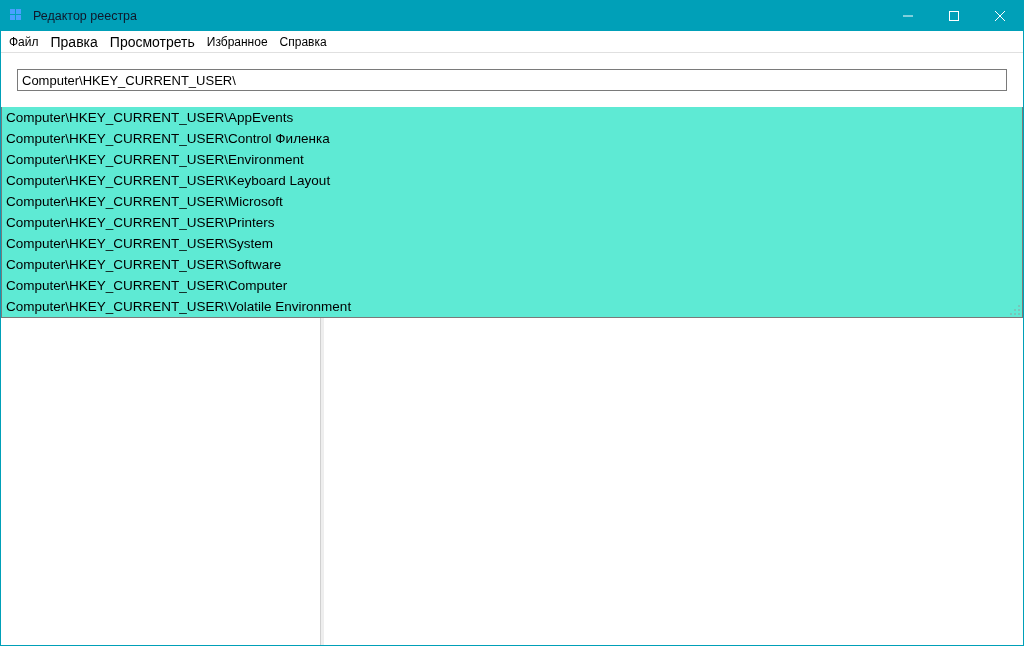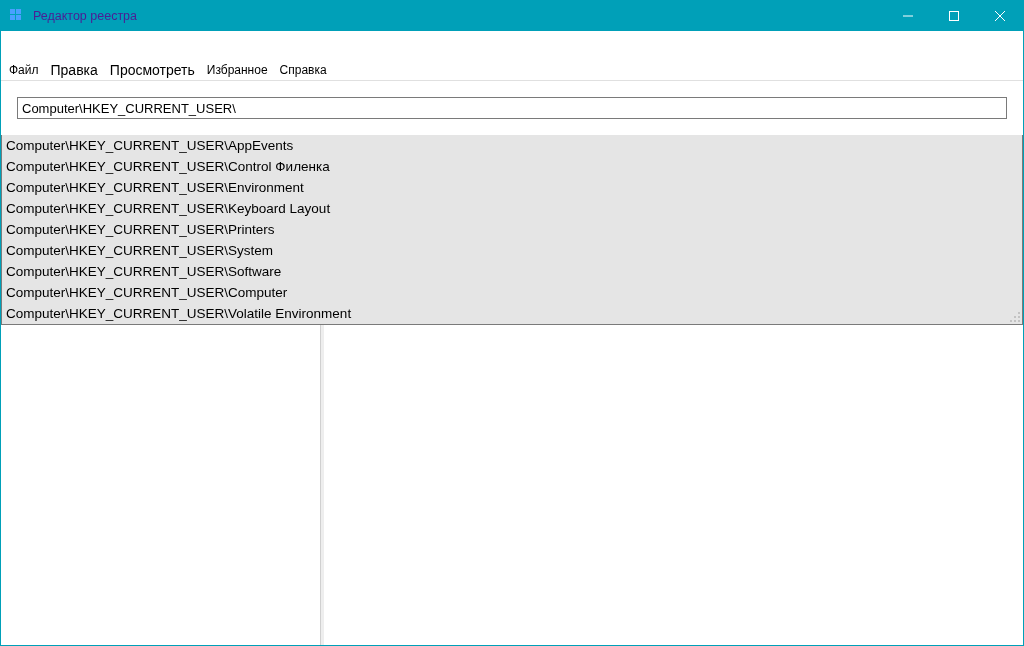--- a/index.html
+++ b/index.html
@@ -20,21 +20,21 @@
       background: #ffffff;
       border: 1px solid #00a0b8;
       display: flex;
       flex-direction: column;
     }
     .titlebar {
       background: #00a0b8;
       height: 30px;
       display: flex;
       align-items: center;
-      color: #4c1d95;
+      color: #0f172a;
       padding-left: 8px;
     }
     .titlebar-icon {
       width: 16px;
       height: 16px;
       margin-right: 8px;
       display: flex;
       align-items: center;
       justify-content: center;
     }
@@ -59,21 +59,20 @@
       color: #ffffff;
       cursor: pointer;
     }
     .menubar {
       background: #ffffff;
       height: 22px;
       display: flex;
       align-items: center;
       padding: 0 2px;
       border-bottom: 1px solid #e0e0e0;
-      margin-top: 28px;
     }
     .menu-item {
       font-size: 12px;
       padding: 2px 6px;
       cursor: pointer;
     }
     .menu-item.small {
       font-size: 14px;
     }
     .address-wrapper {
@@ -84,21 +83,21 @@
       height: 22px;
       border: 1px solid #7a7a7a;
       font-size: 13px;
       padding: 1px 4px;
       font-family: 'Segoe UI', Tahoma, sans-serif;
       outline: none;
     }
     .dropdown-list {
       border: 1px solid #7a7a7a;
       border-top: none;
-      background: #e5e5e5;
+      background: #5eead4;
       position: relative;
     }
     .dropdown-item {
       font-size: 13.5px;
       padding: 1px 4px;
       line-height: 19px;
       cursor: pointer;
       color: #000000;
     }
     .resize-grip {
@@ -170,20 +169,21 @@
 
   <div class="address-wrapper">
     <input class="address-bar" type="text" value="Computer\HKEY_CURRENT_USER\" style="">
   </div>
 
   <div class="dropdown-list">
     <div class="dropdown-item">Computer\HKEY_CURRENT_USER\AppEvents</div>
     <div class="dropdown-item">Computer\HKEY_CURRENT_USER\Control Филенка</div>
     <div class="dropdown-item">Computer\HKEY_CURRENT_USER\Environment</div>
     <div class="dropdown-item">Computer\HKEY_CURRENT_USER\Keyboard Layout</div>
+    <div class="dropdown-item">Computer\HKEY_CURRENT_USER\Microsoft</div>
     <div class="dropdown-item">Computer\HKEY_CURRENT_USER\Printers</div>
     <div class="dropdown-item">Computer\HKEY_CURRENT_USER\System</div>
     <div class="dropdown-item">Computer\HKEY_CURRENT_USER\Software</div>
     <div class="dropdown-item">Computer\HKEY_CURRENT_USER\Computer</div>
     <div class="dropdown-item">Computer\HKEY_CURRENT_USER\Volatile Environment</div>
     <div class="resize-grip">
       <svg width="14" height="14" viewBox="0 0 14 14">
         <circle cx="12" cy="4" r="0.8" fill="#999"></circle>
         <circle cx="8" cy="8" r="0.8" fill="#999"></circle>
         <circle cx="12" cy="8" r="0.8" fill="#999"></circle>

